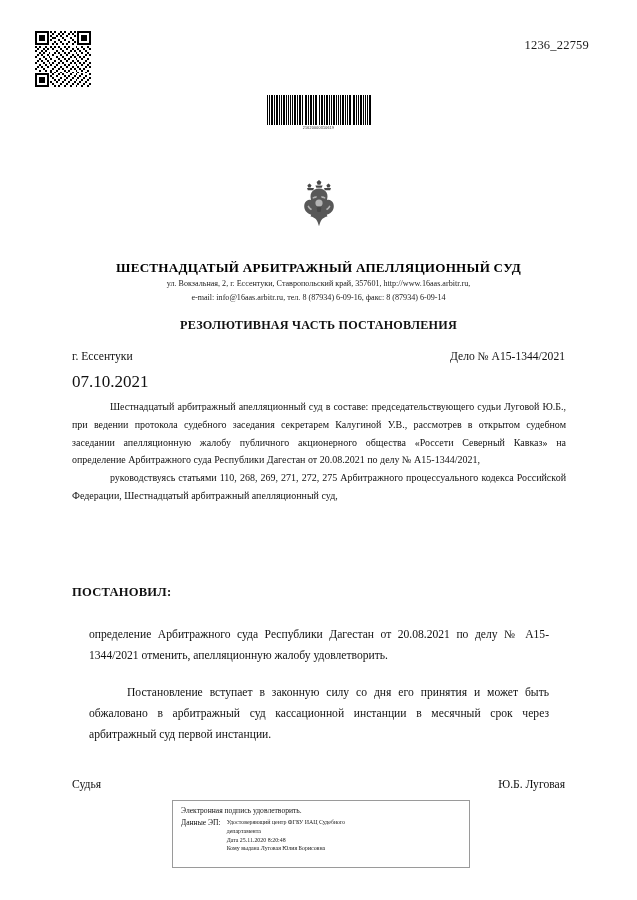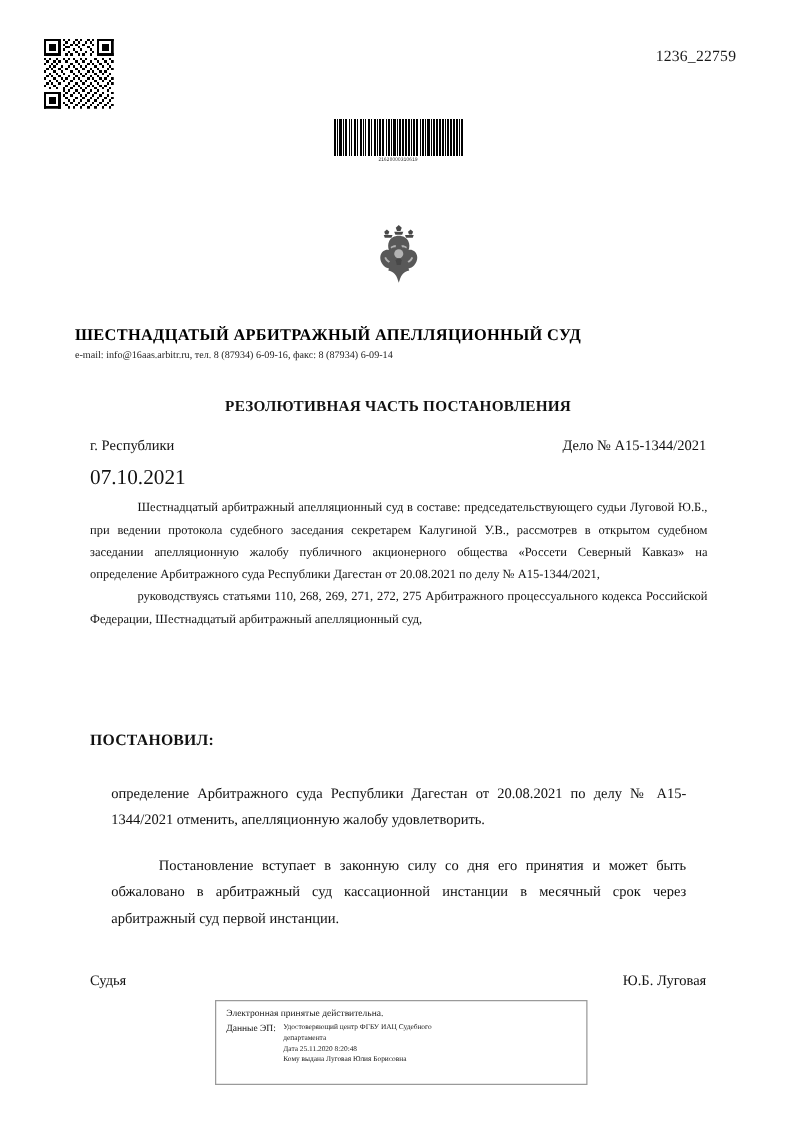--- a/index.html
+++ b/index.html
@@ -77,20 +77,21 @@
     justify-content: center;
   }
   .emblem svg { display: block; width: 46px; height: 52px; opacity: 0.86; }
 
   
   .court-head {
     position: absolute;
     left: 60px;
     right: 60px;
     top: 260px;
+    text-align: center;
   }
   .court-title {
     font-size: 13.1px;
     font-weight: bold;
     letter-spacing: 0.25px;
     line-height: 1.25;
     color: #000;
   }
   .court-contact {
     margin-top: 2px;
@@ -530,27 +531,28 @@
         <path d="M33.2 29.6 l1.3 0.6 c-0.6 1.7 -1.9 3.2 -3.5 4 l-1 -1.3 c1.4 -0.6 2.6 -1.8 3.2 -3.3 z"></path>
       </g>
       <g fill="#2b2b2b">
         <path d="M23 30.8 c1 0 1.9 0.5 2.4 1.3 l-0.8 3.9 h-3.2 l-0.8 -3.9 c0.5 -0.8 1.4 -1.3 2.4 -1.3 z"></path>
       </g>
     </svg>
   </div>
 
   <div class="court-head">
     <div class="court-title">ШЕСТНАДЦАТЫЙ АРБИТРАЖНЫЙ АПЕЛЛЯЦИОННЫЙ СУД</div>
+    <div class="court-contact">ул. Вокзальная, 2, г. Ессентуки, Ставропольский край, 357601, http://www.16aas.arbitr.ru,</div>
     <div class="court-contact">e-mail: info@16aas.arbitr.ru, тел. 8 (87934) 6-09-16, факс: 8 (87934) 6-09-14</div>
   </div>
 
   <div class="doc-kind">РЕЗОЛЮТИВНАЯ ЧАСТЬ ПОСТАНОВЛЕНИЯ</div>
 
   <div class="meta-row">
-    <span>г. Республики</span>
+    <span>г. Ессентуки</span>
     <span>Дело № А15-1344/2021</span>
   </div>
   <div class="meta-date">07.10.2021</div>
 
   <div class="body">
     <p>Шестнадцатый арбитражный апелляционный суд в составе: председательствующего судьи Луговой Ю.Б., при ведении протокола судебного заседания секретарем Калугиной У.В., рассмотрев в открытом судебном заседании апелляционную жалобу публичного акционерного общества «Россети Северный Кавказ» на определение Арбитражного суда Республики Дагестан от 20.08.2021 по делу № А15-1344/2021,</p>
     <p>руководствуясь статьями 110, 268, 269, 271, 272, 275 Арбитражного процессуального кодекса Российской Федерации, Шестнадцатый арбитражный апелляционный суд,</p>
   </div>
 
   <div class="ruled-head">ПОСТАНОВИЛ:</div>
@@ -559,21 +561,21 @@
     <p class="no-indent">определение Арбитражного суда Республики Дагестан от 20.08.2021 по делу № А15-1344/2021 отменить, апелляционную жалобу удовлетворить.</p>
     <p>Постановление вступает в законную силу со дня его принятия и может быть обжаловано в арбитражный суд кассационной инстанции в месячный срок через арбитражный суд первой инстанции.</p>
   </div>
 
   <div class="sign-row">
     <span>Судья</span>
     <span>Ю.Б. Луговая</span>
   </div>
 
   <div class="esign-box">
-    <div class="esign-valid">Электронная принятые действительна.</div>
+    <div class="esign-valid">Электронная подпись удовлетворить.</div>
     <div class="esign-body">
       <div class="esign-label">Данные ЭП:</div>
       <div class="esign-details">
         <div>Удостоверяющий центр ФГБУ ИАЦ Судебного</div>
         <div>департамента</div>
         <div>Дата 25.11.2020 8:20:48</div>
         <div>Кому выдана Луговая Юлия Борисовна</div>
       </div>
     </div>
   </div>

